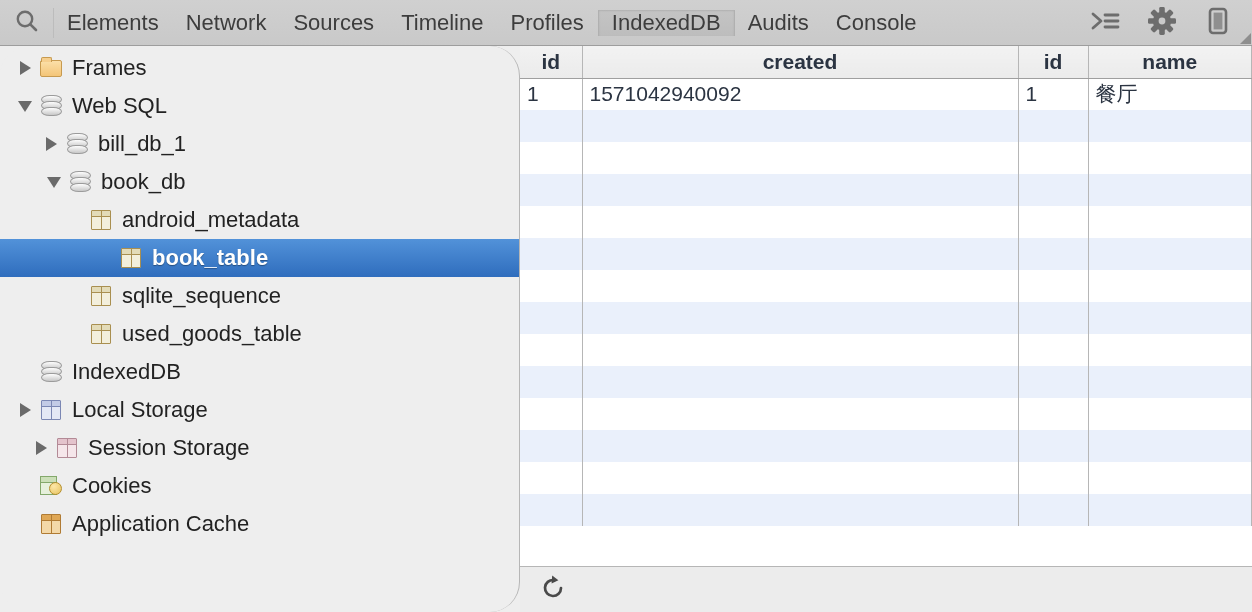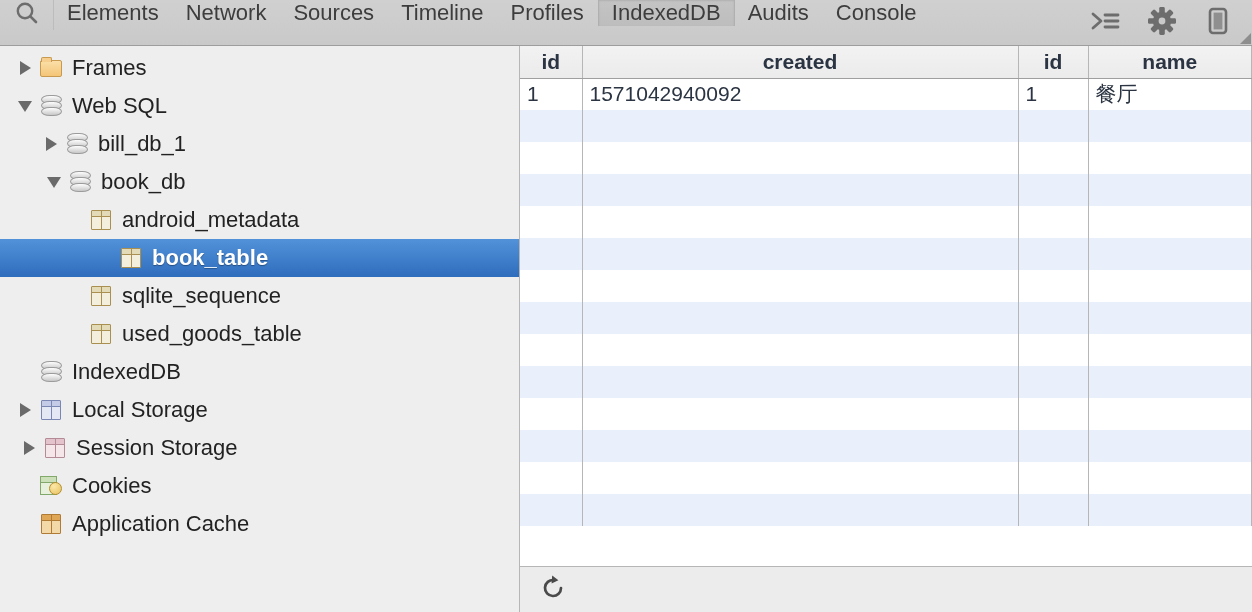--- a/index.html
+++ b/index.html
@@ -58,21 +58,21 @@
     font-family: "Liberation Sans", "DejaVu Sans", sans-serif;
   }
 
   
   .toolbar {
     height: 46px;
     flex: 0 0 46px;
     background: linear-gradient(to bottom, #d0d0d0 0%, #c9c9c9 100%);
     border-bottom: 1px solid #9d9d9d;
     display: flex;
-    align-items: flex-start;
+    align-items: center;
     position: relative;
   }
   .search-btn {
     width: 54px;
     display: flex;
     align-items: center;
     justify-content: center;
     border-right: 1px solid #bcbcbc;
   }
   .tabs {
@@ -129,20 +129,21 @@
 
   
   .sidebar {
     width: 520px;
     flex: 0 0 520px;
     background: #eeeeee;
     border-right: 1px solid #b6b6b6;
     overflow: hidden;
     padding-top: 3px;
     position: relative;
+    border-radius: 30px;
   }
   .tree-row {
     height: 38px;
     display: flex;
     align-items: center;
     font-size: 22px;
     color: #222222;
     white-space: nowrap;
     position: relative;
   }
@@ -497,21 +498,21 @@
       <div class="tree-row" style="padding-left:14px">
         <span class="twisty">
             <i class="arrow-right"></i>
           </span>
         <span class="icon-slot">
             <i class="ic-grid blue"></i>
           </span>
         <span class="tree-label">Local Storage</span>
       </div>
 
-      <div class="tree-row" style="padding-left:18px">
+      <div class="tree-row" style="padding-left:30px">
         <span class="twisty">
             <i class="arrow-right"></i>
           </span>
         <span class="icon-slot">
             <i class="ic-grid pink"></i>
           </span>
         <span class="tree-label">Session Storage</span>
       </div>
 
       <div class="tree-row" style="padding-left:36px">

